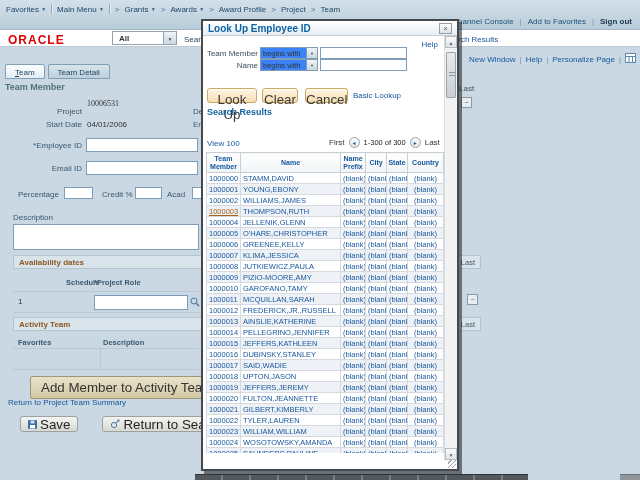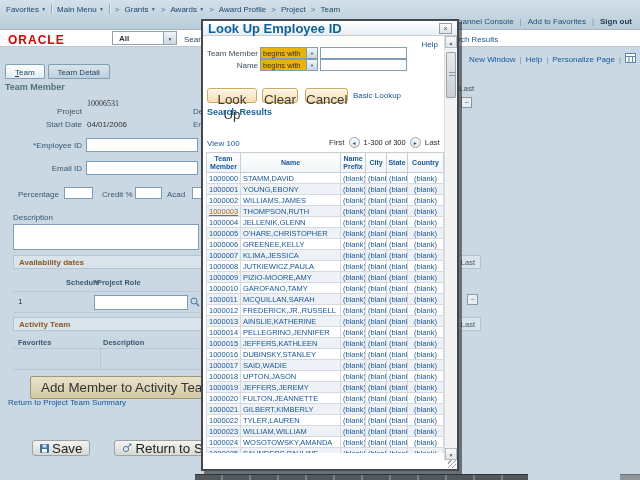--- a/index.html
+++ b/index.html
@@ -36,35 +36,35 @@
   .r{text-align:right;display:inline-block;}
   .fval{color:#333;}
   .tb{position:absolute;background:#fff;border:1px solid #7f9db9;font-size:8px;padding:0 2px;font-family:"Liberation Sans",sans-serif;}
   .band{left:13px;width:468px;height:14px;background:#d9e3ea;border:1px solid #b3c5d1;display:flex;justify-content:space-between;align-items:center;padding:0 5px;}
   .band .bt{font-weight:bold;color:#8a5a26;}
   .band .bl{color:#3d5a6e;font-size:7.5px;}
   .gridhead{font-weight:bold;color:#3c5870;font-size:7.5px;}
   .growbox{border-top:1px solid #b9c9d4;border-bottom:1px solid #b9c9d4;}
   .btn-tan{background:linear-gradient(#e9e2cc,#d3c8a4);border:1px solid #9f9678;border-radius:2px;color:#333;padding:3px 10px;cursor:pointer;}
   .btn-gray{display:flex;align-items:center;gap:3px;background:linear-gradient(#f4f4f1,#d9d9d3);border:1px solid #9aa1a7;border-radius:3px;color:#222;padding:0 7px;height:16px;cursor:pointer;}
-  .toolbar{left:20px;top:440px;display:flex;gap:24px;margin-left:12px;}
+  .toolbar{left:20px;top:416px;display:flex;gap:24px;}
   .minusbox{width:11px;height:11px;border:1px solid #8b98a3;background:#e8edf1;color:#44565f;font-size:7px;line-height:9px;text-align:center;cursor:pointer;}
   .fragLast{color:#3d5a6e;}
   .taskbar{left:195px;top:474px;width:333px;height:6px;background:repeating-linear-gradient(90deg,#53585c 0 26px,#7a8084 26px 28px);border-top:1px solid #2f3336;}
   .taskbar2{left:620px;top:474px;width:20px;height:6px;background:#8f979c;border-top:1px solid #6e7478;}
   
   .modal{left:201px;top:19px;width:258px;height:452px;background:#fff;border:2px solid #45494d;box-shadow:3px 3px 0 rgba(25,28,30,.55);z-index:10;}
   .mtitle{height:15px;background:linear-gradient(#ffffff,#e8eef2);border-bottom:1px solid #c6cdd3;display:flex;justify-content:space-between;align-items:center;padding:0 5px;}
-  .mtitle .t{font-size:13px;font-weight:bold;color:#0b63a5;}
+  .mtitle .t{font-size:10px;font-weight:bold;color:#0b63a5;}
   .mclose{width:13px;height:11px;border:1px solid #98a0a6;background:linear-gradient(#fdfdfd,#dfe3e6);font-size:8px;line-height:9px;text-align:center;color:#55606a;cursor:pointer;}
   .mbody{position:relative;height:433px;}
   .mhelp{top:4px;right:19px;}
   .mlabel{color:#3f4d58;}
   .combo{position:absolute;width:58px;height:12px;display:flex;}
-  .combo .cv{flex:1;border:1px solid #7f9db9;background:#eab308;font-size:7.5px;padding:1px 0 0 2px;color:#333;white-space:nowrap;overflow:hidden;}
+  .combo .cv{flex:1;border:1px solid #7f9db9;background:#3b82f6;font-size:7.5px;padding:1px 0 0 2px;color:#333;white-space:nowrap;overflow:hidden;}
   .combo .dd{width:11px;border:1px solid #7f9db9;border-left:0;background:linear-gradient(#f0f4f7,#ccd7de);font-size:4px;color:#39576d;text-align:center;padding-top:3px;cursor:pointer;}
   .btn-gold{position:absolute;height:15px;background:linear-gradient(#fef6e3,#f6ddb2);border:1px solid #cda95e;border-radius:3px;box-shadow:inset 0 1px 0 #fff;color:#3a3a3a;text-align:center;padding-top:3px;cursor:pointer;}
   .mheading{left:4px;top:71px;font-size:9px;font-weight:bold;color:#1464a0;}
   .mnote{left:4px;top:86px;font-size:7.5px;color:#222;}
   .pager{left:126px;top:101px;display:flex;align-items:center;gap:4px;}
   .pgbtn{width:11px;height:11px;border-radius:50%;border:1px solid #97a1a8;background:linear-gradient(#fcfdfd,#e3e7ea);font-size:5px;color:#1d5f93;display:flex;align-items:center;justify-content:center;cursor:pointer;}
   .pgtxt{color:#333;}
   .pgrange{font-size:7.5px;color:#222;}
   .twrap{left:3px;top:116px;width:239px;height:301px;overflow:hidden;}
   table.results{border-collapse:collapse;width:237px;table-layout:fixed;}

